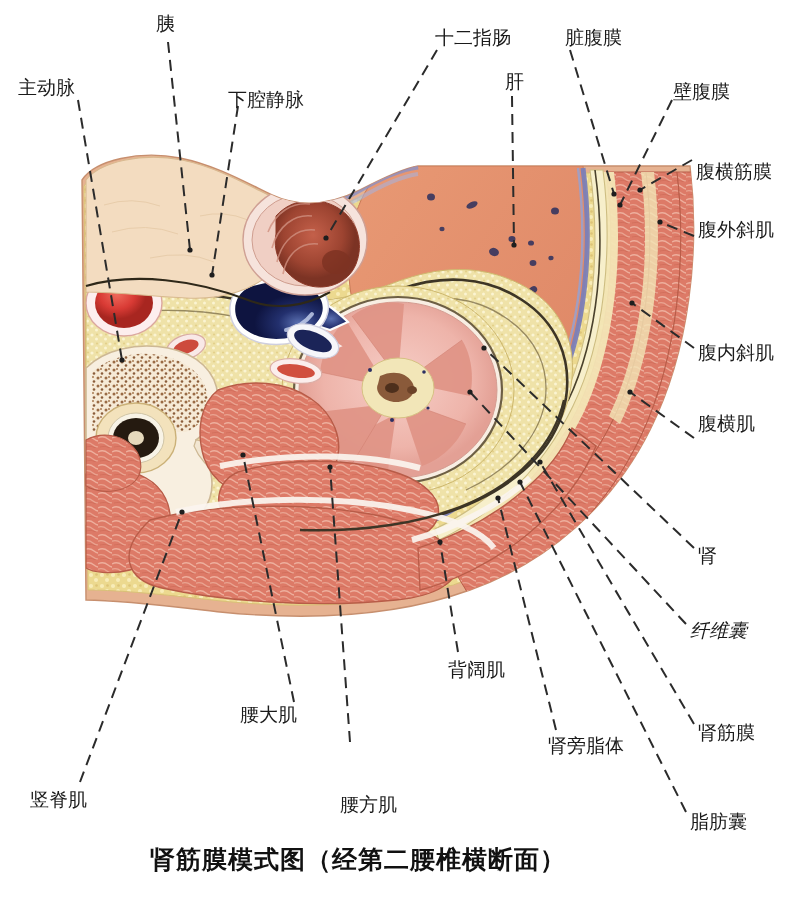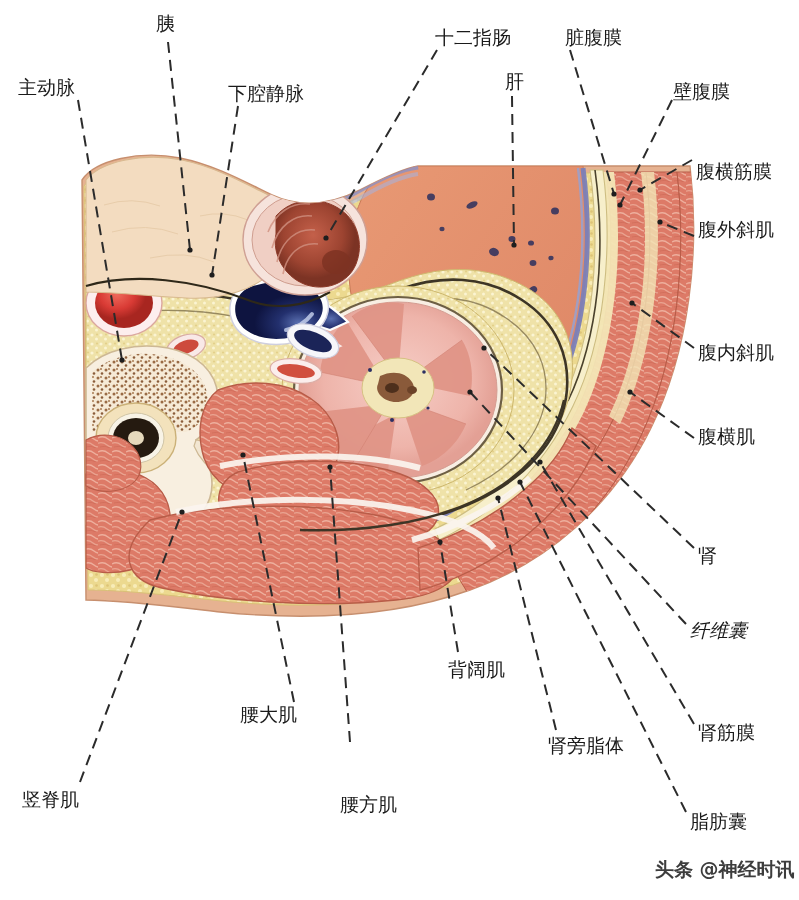--- a/index.html
+++ b/index.html
@@ -448,34 +448,34 @@
         <circle cx="182" cy="512" r="2.6"></circle>
       <circle cx="243" cy="455" r="2.6"></circle>
         <circle cx="330" cy="467" r="2.6"></circle>
       <circle cx="440" cy="542" r="2.6"></circle>
         <circle cx="498" cy="498" r="2.6"></circle>
     </g>
   </svg>
 
   <div class="lbl" style="left:18px;top:78px;">主动脉</div>
   <div class="lbl" style="left:156px;top:14px;">胰</div>
-  <div class="lbl" style="left:228px;top:84px;">下腔静脉</div>
+  <div class="lbl" style="left:228px;top:90px;">下腔静脉</div>
   <div class="lbl" style="left:435px;top:28px;">十二指肠</div>
   <div class="lbl" style="left:505px;top:72px;">肝</div>
   <div class="lbl" style="left:565px;top:28px;">脏腹膜</div>
   <div class="lbl" style="left:673px;top:82px;">壁腹膜</div>
   <div class="lbl" style="left:696px;top:146px;margin-top:16px;">腹横筋膜</div>
   <div class="lbl" style="left:698px;top:220px;">腹外斜肌</div>
   <div class="lbl" style="left:698px;top:343px;">腹内斜肌</div>
-  <div class="lbl" style="left:698px;top:427px;">腹横肌</div>
+  <div class="lbl" style="left:698px;top:414px;">腹横肌</div>
   <div class="lbl" style="left:698px;top:546px;">肾</div>
   <div class="lbl" style="left:690px;top:621px;font-style:italic;">纤维囊</div>
   <div class="lbl" style="left:698px;top:723px;">肾筋膜</div>
   <div class="lbl" style="left:690px;top:812px;">脂肪囊</div>
-  <div class="lbl" style="left:22px;top:790px;text-align:center;">竖脊肌</div>
+  <div class="lbl" style="left:30px;top:790px;text-align:center;">竖脊肌</div>
   <div class="lbl" style="left:240px;top:705px;">腰大肌</div>
   <div class="lbl" style="left:340px;top:747px;margin-top:48px;">腰方肌</div>
   <div class="lbl" style="left:432px;top:660px;margin-left:16px;">背阔肌</div>
   <div class="lbl" style="left:534px;top:736px;margin-left:14px;">肾旁脂体</div>
 
-  <div id="watermark">头条 @神经时讯</div>
+  <div id="title">肾筋膜模式图（经第二腰椎横断面）</div>
 
 </div>
 
 </body></html>

